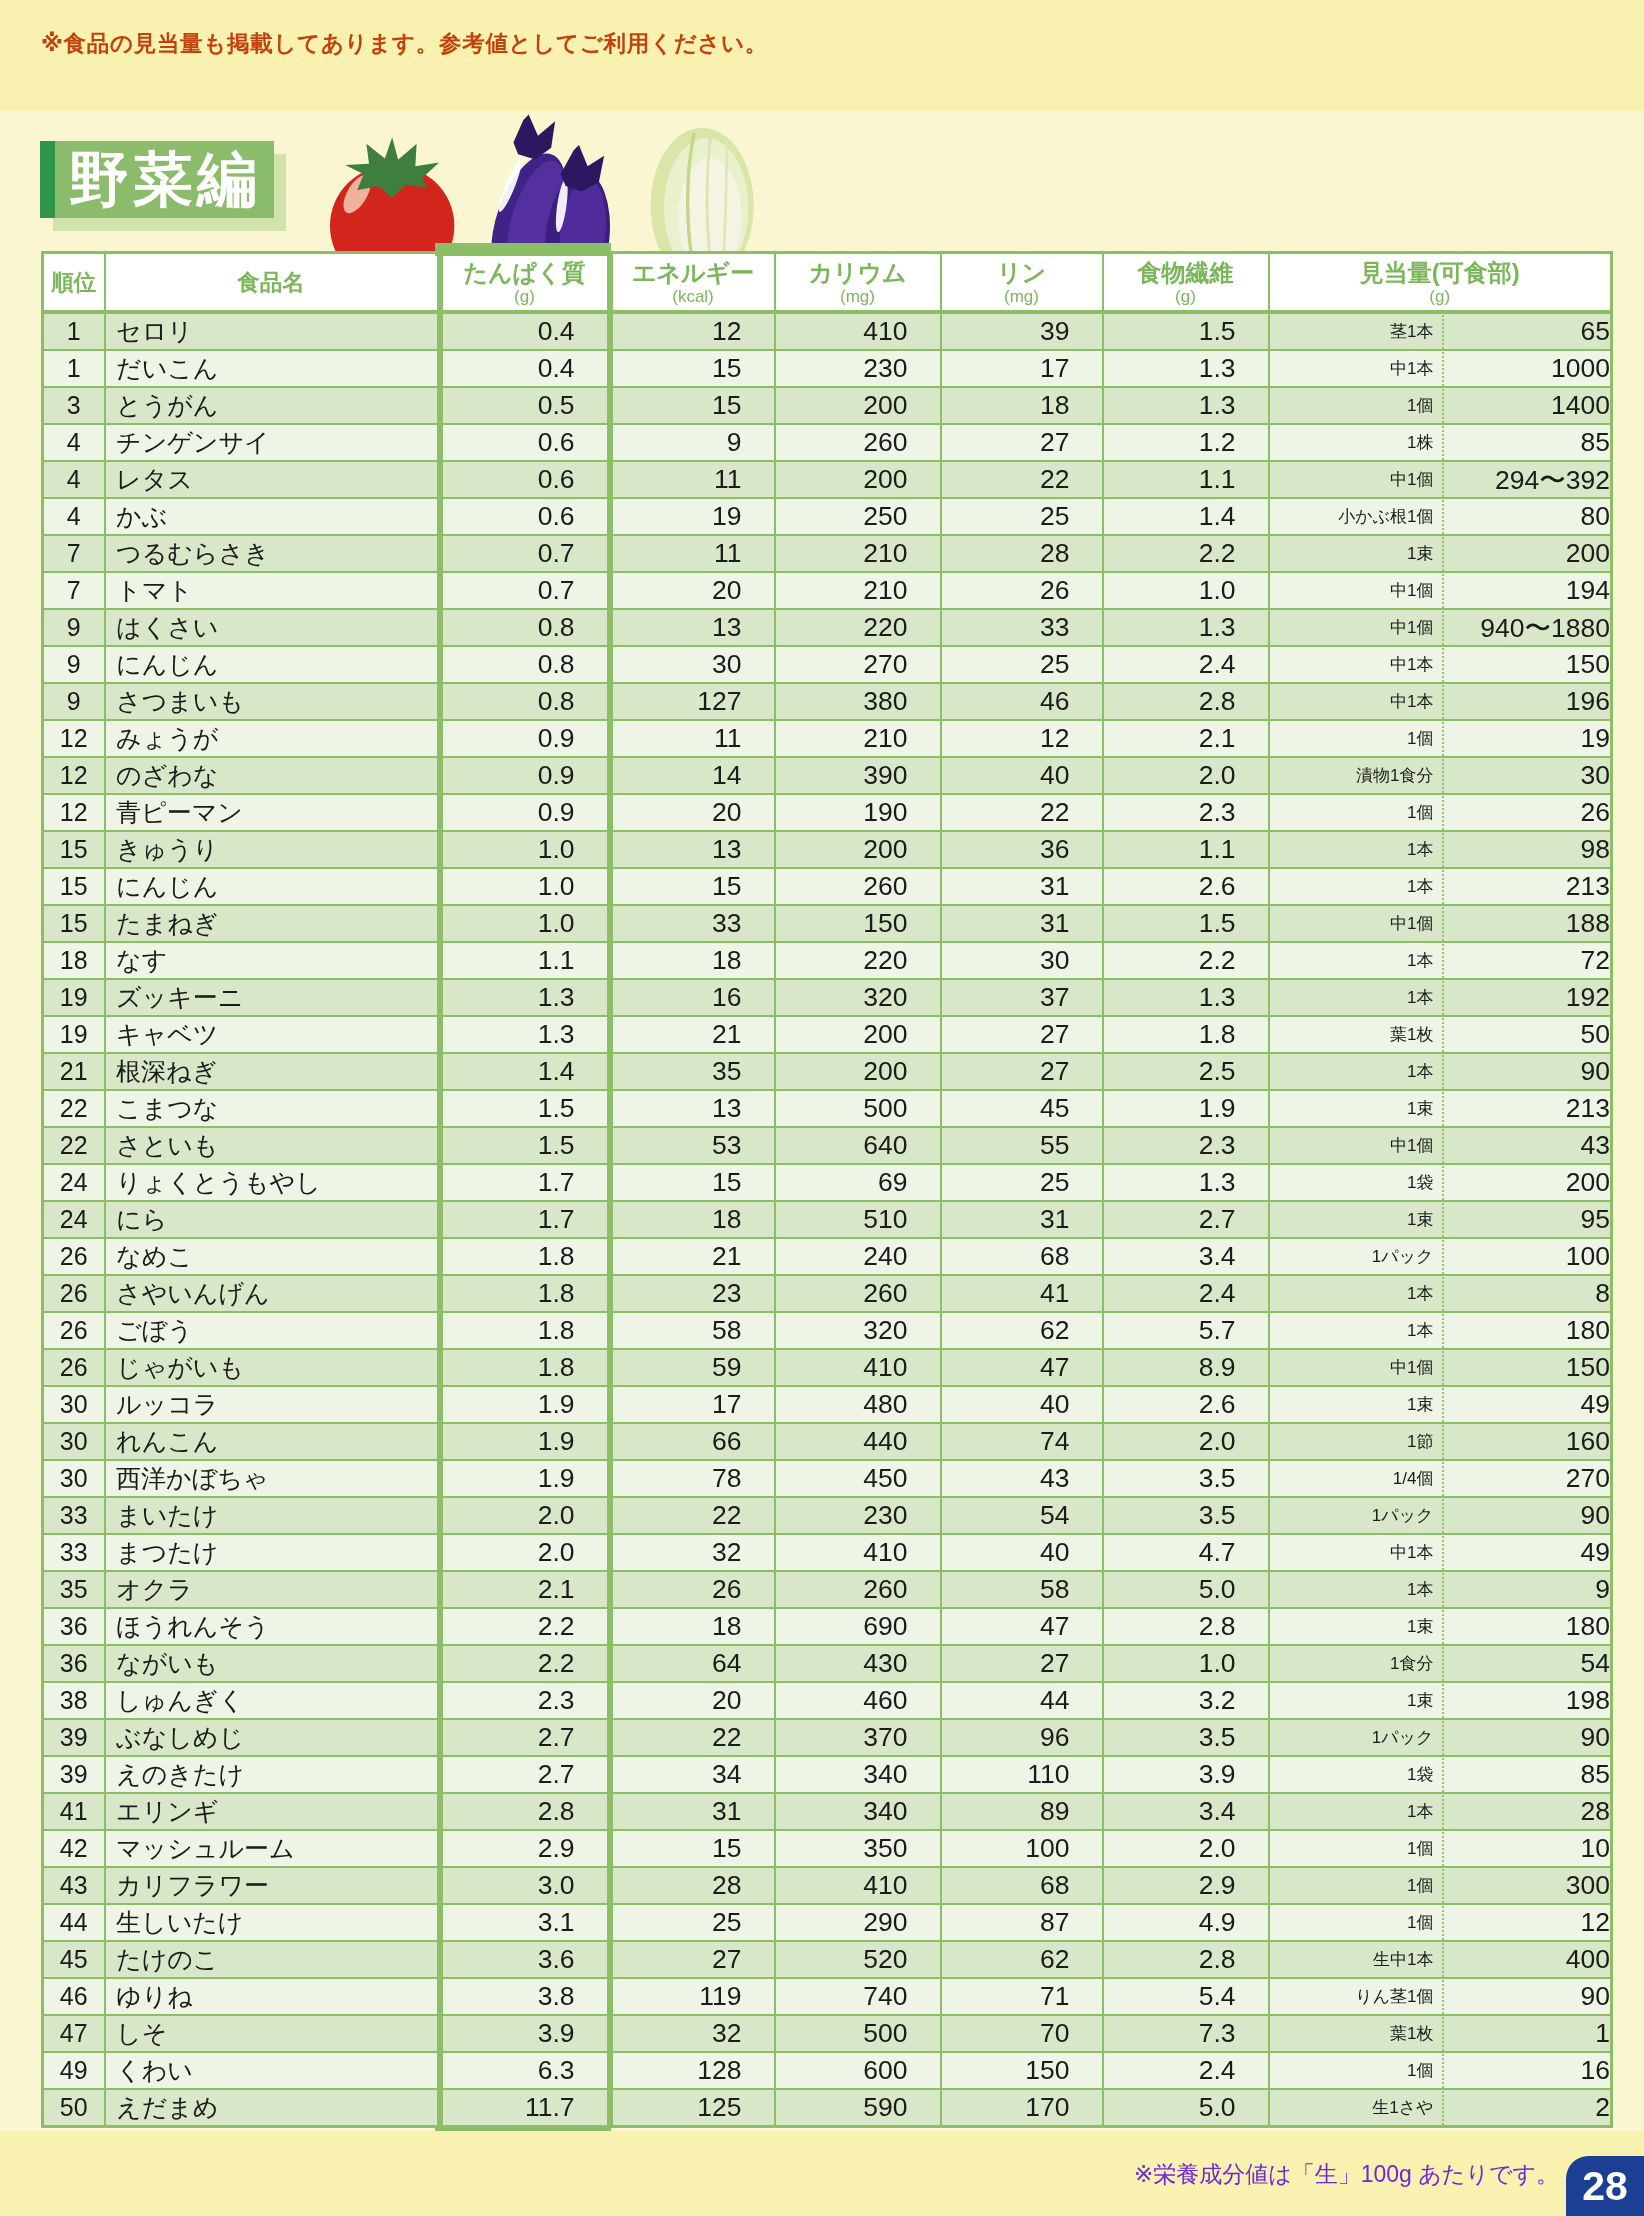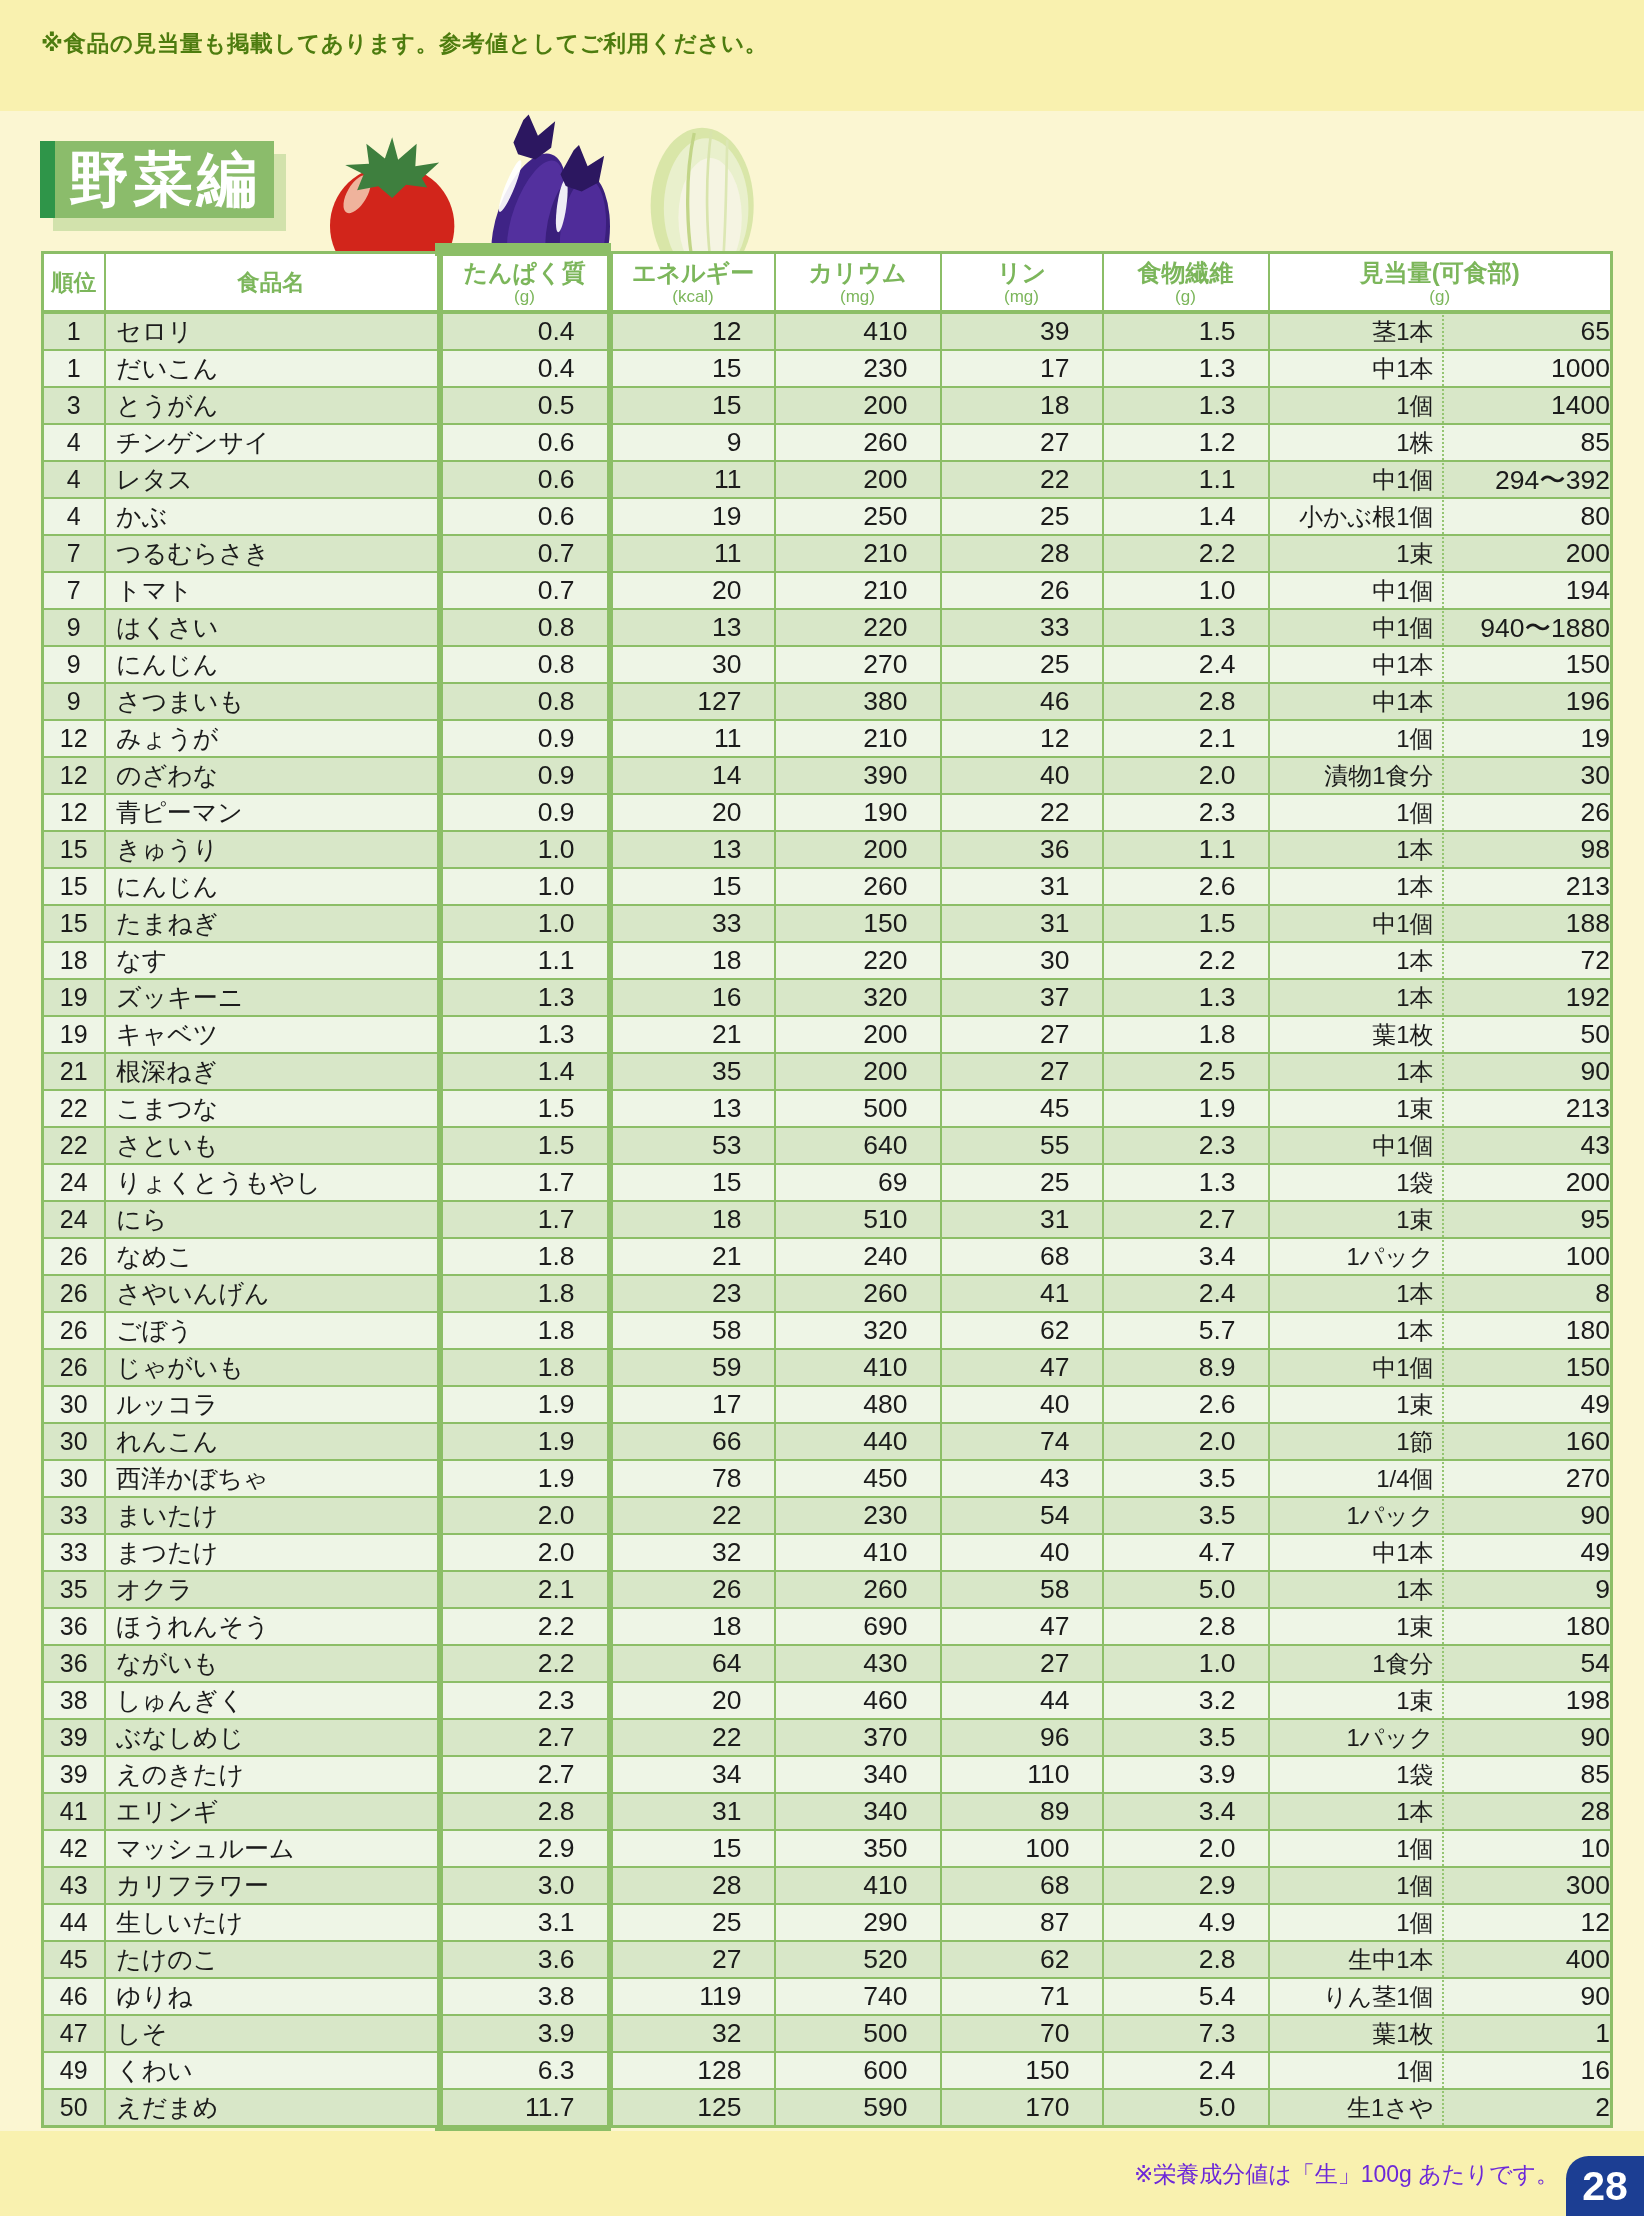--- a/index.html
+++ b/index.html
@@ -1,19 +1,19 @@
 <!DOCTYPE html>
 <html style="font-size:10.6px"><head>
 <meta charset="utf-8">
 <style>
   html,body{margin:0;padding:0;background:#777;}
   .page{position:relative;width:1644px;height:2216px;background:#FBF6D2;overflow:hidden;
         font-family:"Liberation Sans","DejaVu Sans",sans-serif;color:#1b1b1b;}
   .band-top{position:absolute;left:0;top:0;width:1644px;height:111px;background:#F9F1AF;}
-  .top-note{position:absolute;left:41px;top:28px;font-size:22.5px;font-weight:600;color:#4d7c0f;letter-spacing:0.7px;}
+  .top-note{position:absolute;left:41px;top:28px;font-size:22.5px;font-weight:600;color:#c2410c;letter-spacing:0.7px;}
   .band-bottom{position:absolute;left:0;top:2131px;width:1644px;height:85px;background:#F9F1AF;}
   .footer-note{position:absolute;right:85px;top:28px;font-size:23px;font-weight:400;color:#6d28d9;}
   .page-num{position:absolute;right:0;bottom:0;width:78px;height:60px;background:#1C3E93;
             border-top-left-radius:22.5px;display:flex;align-items:center;justify-content:center;
             color:#fff;font-size:41px;font-weight:700;}
   .title-shadow{position:absolute;left:53px;top:154px;width:233px;height:77px;background:#D2E2AC;}
   .title-badge{position:absolute;left:40px;top:141px;width:234px;height:77px;background:#8BBC6B;
                display:flex;align-items:center;justify-content:center;}
   .title-badge .bar{position:absolute;left:0;top:0;width:14.6px;height:77px;background:#2F9549;}
   .title-text{color:#fff;font-size:60px;font-weight:700;letter-spacing:4px;padding-left:16px;line-height:1;}
@@ -34,21 +34,21 @@
   th.protein,td.protein{border-left-width:6px;border-right-width:6px;text-align:center;}
   tbody tr{height:36px;}
   tbody tr:nth-child(odd){background:#D8E7C8;}
   tbody tr:nth-child(even){background:#EEF5E6;}
   td.rank{text-align:center;font-size:25px;}
   td.name{text-align:left;padding-left:10.6px;font-size:25px;}
   td.num{text-align:right;padding-right:32px;font-size:26.5px;}
   td.portion-td{padding:0;vertical-align:middle;}
   .pwrap{display:flex;width:100%;height:34px;align-items:stretch;}
   .pname{width:174px;display:flex;align-items:center;justify-content:flex-end;padding-right:8px;
-         font-size:24px;border-right:2.7px dotted #94C571;box-sizing:border-box;}
+         font-size:17px;border-right:2.7px dotted #94C571;box-sizing:border-box;}
   .pgram{flex:1;display:flex;align-items:center;justify-content:flex-end;padding-right:0;font-size:26.5px;}
 </style>
 </head>
 <body>
 
 <div class="page">
 
   <div class="band-top">
     <div class="top-note">※食品の見当量も掲載してあります。参考値としてご利用ください。</div>
   </div>

